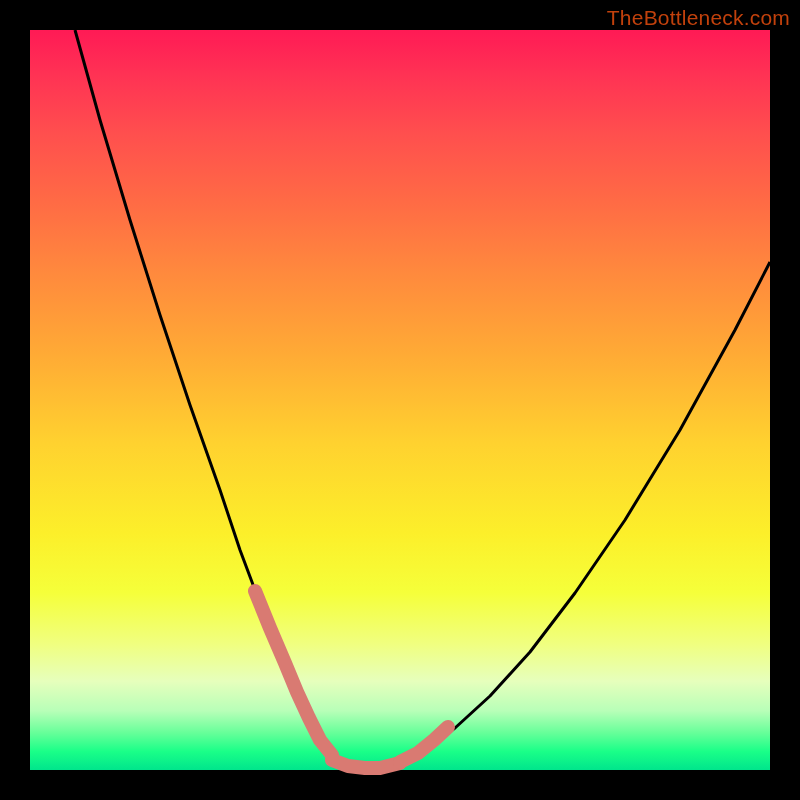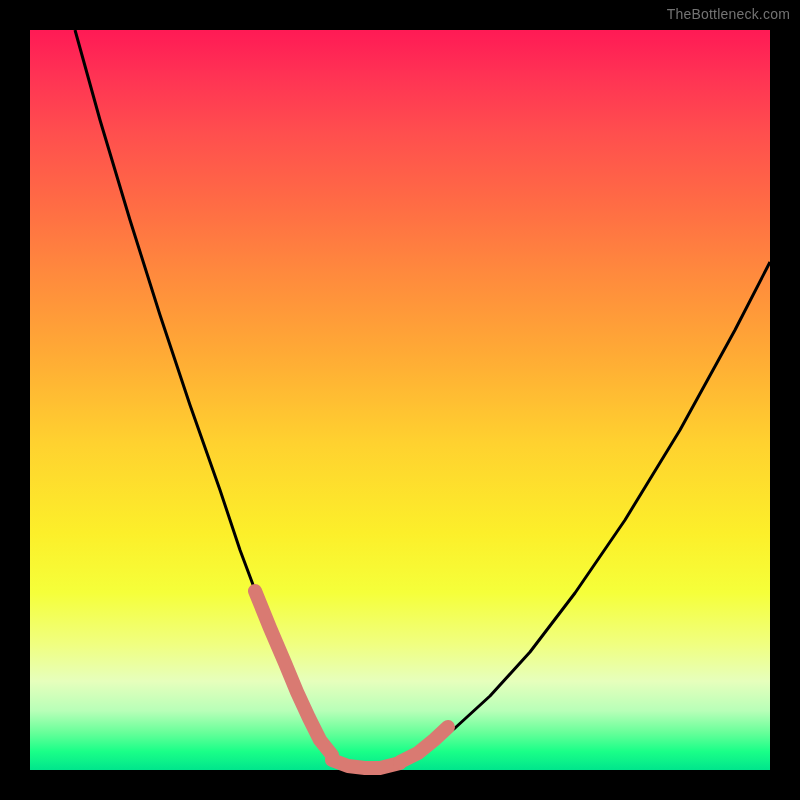--- a/index.html
+++ b/index.html
@@ -42,22 +42,22 @@
       #b8ffb8 92%,
       #66ff99 95%,
       #1aff88 97.5%,
       #00e58c 100%
     );
   }
   .watermark {
     position: absolute;
     top: 6px;
     right: 10px;
-    color: #737373;
-    font-size: 14px;
+    color: #c2410c;
+    font-size: 21px;
     letter-spacing: 0.2px;
     font-weight: 500;
   }
   svg.curve {
     position: absolute;
     left: 0;
     top: 0;
     width: 740px;
     height: 740px;
     overflow: visible;

